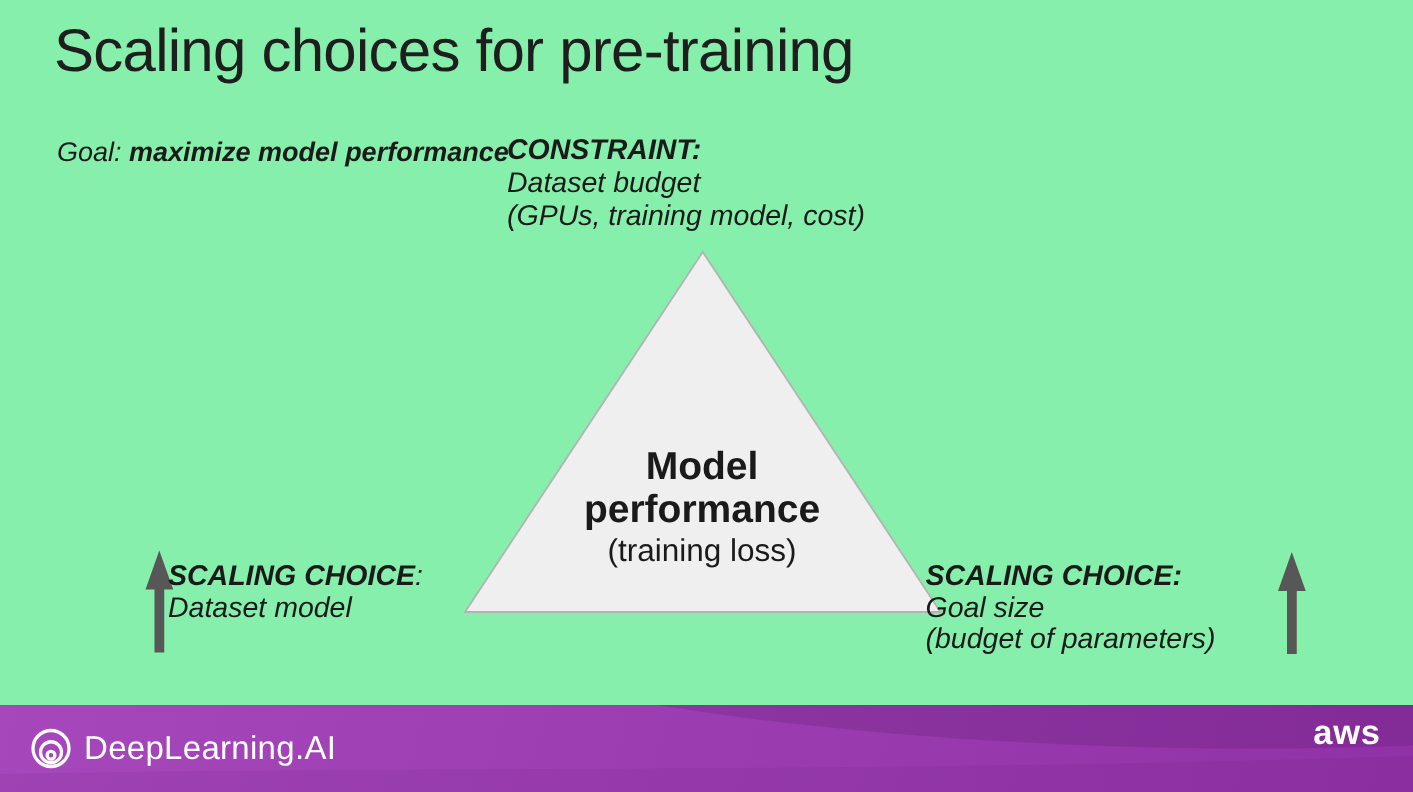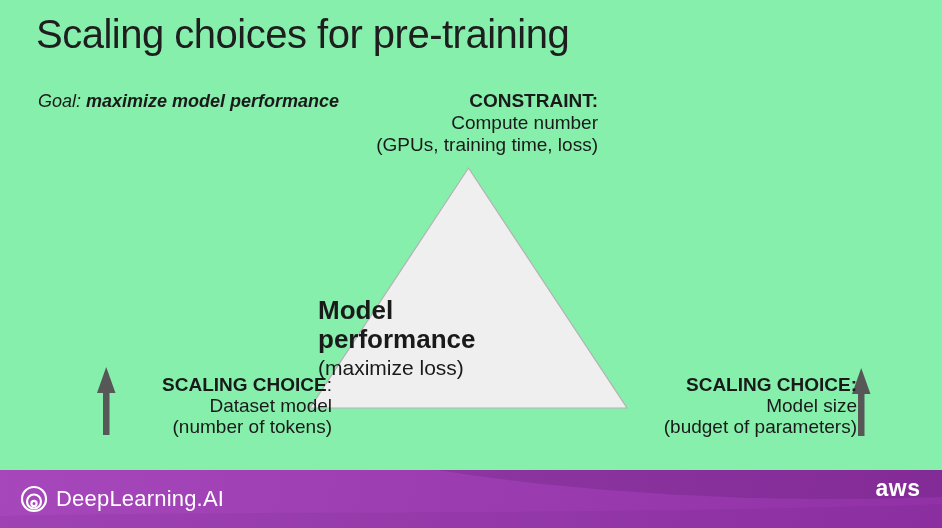--- a/index.html
+++ b/index.html
@@ -21,31 +21,32 @@
     white-space:nowrap;
   }
   .goal{
     left:38px;top:82px;width:312px;
     font-size:18px;line-height:39px;
     color:#1a1a1a;
     font-style:italic;
   }
   .goal b{font-weight:700;}
   .label-block{
-    text-align:right;
+    text-align:left;
     font-size:19px;line-height:22px;
     color:#1a1a1a;
+    font-style:italic;
   }
   .label-block .hd{font-weight:700;}
   .constraint{left:338px;top:90px;width:260px;}
   .choice-left{left:112px;top:374px;width:220px;line-height:21px;}
   .choice-right{left:617px;top:374px;width:240px;line-height:21px;}
   .pyramid-text{
     left:318px;top:296px;width:300px;
-    text-align:left;
+    text-align:center;
   }
   .pyramid-text .big{font-size:26px;line-height:29px;font-weight:700;}
   .pyramid-text .small{font-size:21px;line-height:25px;font-weight:400;margin-top:1px;}
   .bg-svg{left:0;top:0;pointer-events:none;}
   .footer{
     left:0;top:470px;width:942px;height:75px;
     background:linear-gradient(105deg,#a647bc 0%,#9c3eb2 45%,#9131a7 100%);
   }
   .footer-swoosh{position:absolute;left:0;top:0;}
   .brand{
@@ -85,39 +86,38 @@
   </svg>
 
   <div class="abs slide-title">Scaling choices for pre-training</div>
 
   <div class="abs goal">
     <span>Goal: </span><b>maximize model performance</b>
   </div>
 
   <div class="abs label-block constraint">
     <div class="hd">CONSTRAINT:</div>
-    <div>Compute number</div>
-    <div>(GPUs, training time, loss)</div>
+    <div>Dataset budget</div>
+    <div>(GPUs, training model, cost)</div>
   </div>
 
   <div class="abs pyramid-text">
     <div class="big">Model</div>
     <div class="big">performance</div>
-    <div class="small">(maximize loss)</div>
+    <div class="small">(training loss)</div>
   </div>
 
   <div class="abs label-block choice-left">
     <div><span class="hd">SCALING CHOICE</span><span>:</span></div>
     <div>Dataset model</div>
-    <div>(number of tokens)</div>
   </div>
 
   <div class="abs label-block choice-right">
     <div class="hd">SCALING CHOICE:</div>
-    <div>Model size</div>
+    <div>Goal size</div>
     <div>(budget of parameters)</div>
   </div>
 
   <div class="abs footer">
     <svg class="footer-swoosh" width="942" height="58" viewBox="0 0 942 58">
       <path d="M437,0 L942,0 L942,27 C790,33 600,26 437,0 Z" fill="rgba(30,0,45,0.12)"></path>
       <path d="M0,58 L0,46 C300,40 560,46 942,34 L942,58 Z" fill="rgba(30,0,45,0.05)"></path>
     </svg>
 
     <div class="brand">

